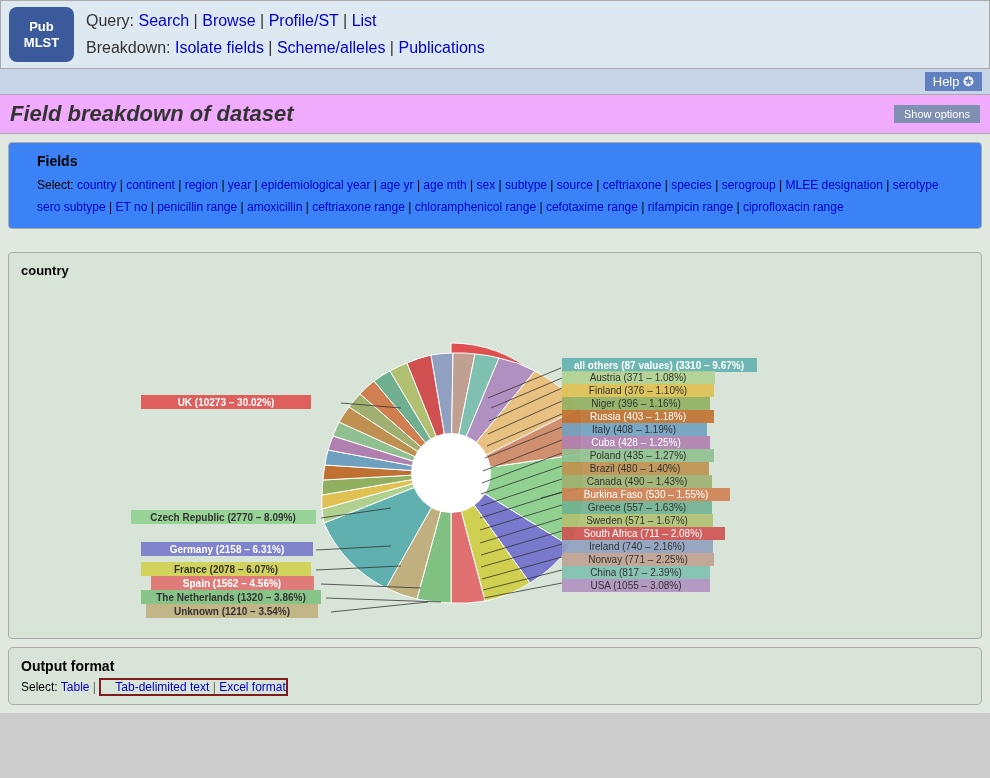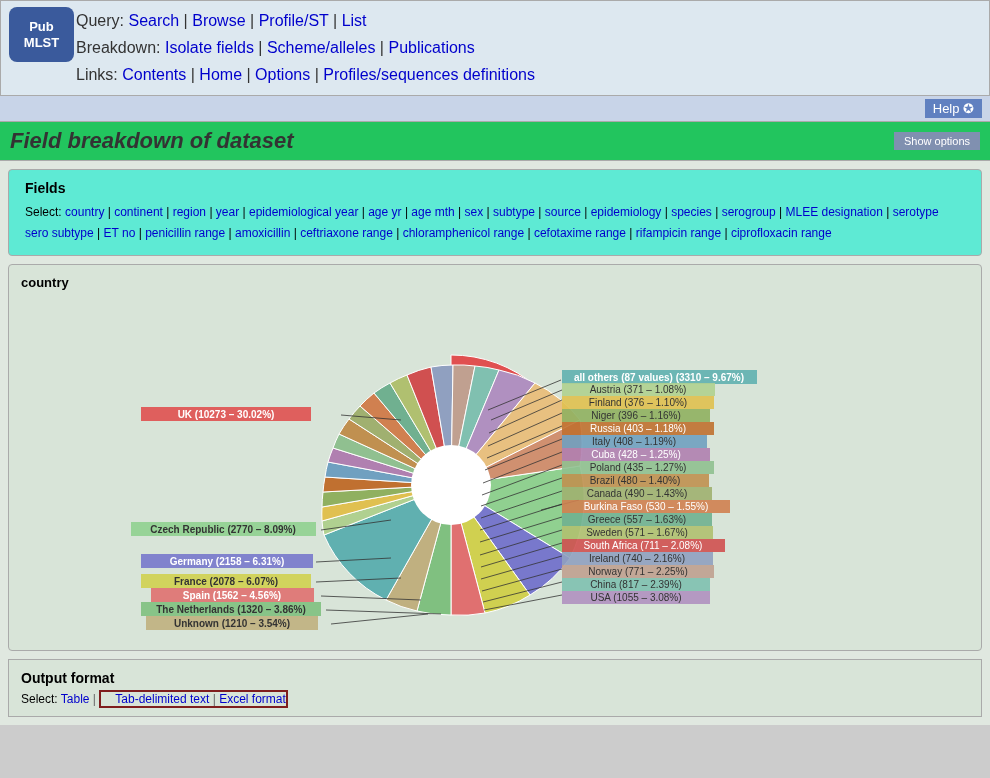--- a/index.html
+++ b/index.html
@@ -1,53 +1,53 @@
 <!DOCTYPE html>
 <html><head>
   <meta charset="utf-8">
   <style>
     * { box-sizing: border-box; margin: 0; padding: 0; }
     body { font-family: Arial, sans-serif; font-size: 12px; background: #ccc; }
 
     #main-wrapper { width: 990px; background: #fff; }
 
     
-    #header { background: #dde8f0; border: 1px solid #aaa; padding: 6px 8px; display: flex; align-items: flex-start; gap: 2px; }
+    #header { background: #dde8f0; border: 1px solid #aaa; padding: 6px 8px; display: flex; align-items: flex-start; gap: 12px; }
     #logo { width: 65px; height: 55px; background: #3a5a9c; border-radius: 8px; display: flex; align-items: center; justify-content: center; flex-shrink: 0; }
     #logo-text { color: white; font-weight: bold; font-size: 13px; text-align: center; line-height: 1.2; }
     #header-links { font-size: 16px; color: #333; line-height: 1.7; }
     #header-links a { color: #00c; text-decoration: none; }
 
     
     #help-bar { background: #c8d4e8; text-align: right; padding: 3px 8px; border-bottom: 1px solid #aaa; }
     #help-btn { background: #6080c0; color: white; font-size: 13px; padding: 2px 8px; border: none; cursor: pointer; }
 
     
-    #title-bar { background: #22c55e; border-bottom: 1px solid #aaa; padding: 6px 10px; display: flex; align-items: center; justify-content: space-between; }
+    #title-bar { background: #f0abfc; border-bottom: 1px solid #aaa; padding: 6px 10px; display: flex; align-items: center; justify-content: space-between; }
     #page-title { font-size: 22px; font-style: italic; font-weight: bold; color: #333; }
     #show-options-btn { background: #8090b0; color: white; font-size: 11px; padding: 3px 10px; border: none; cursor: pointer; }
 
     
     #content { padding: 8px; background: #e0e8e0; }
 
     
-    #fields-section { background: #5eead4; border: 1px solid #aaa; border-radius: 4px; padding: 10px 16px; margin-bottom: 8px; }
+    #fields-section { background: #3b82f6; border: 1px solid #aaa; border-radius: 4px; padding: 10px 28px; margin-bottom: 23px; }
     #fields-title { font-weight: bold; font-size: 14px; margin-bottom: 6px; }
     #fields-links { font-size: 12px; line-height: 1.8; }
     #fields-links a { color: #00c; text-decoration: none; }
 
     
     #chart-section { background: #d8e4d8; border: 1px solid #aaa; border-radius: 4px; padding: 10px 12px; margin-bottom: 8px; }
     #chart-title { font-weight: bold; font-size: 13px; margin-bottom: 10px; }
 
     
     #pie-area { position: relative; width: 100%; height: 340px; }
 
     
-    #output-section { background: #d8e4d8; border: 1px solid #aaa; border-radius: 0; padding: 10px 12px; }
+    #output-section { background: #d8e4d8; border: 1px solid #aaa; border-radius: 5px; padding: 10px 12px; }
     #output-title { font-weight: bold; font-size: 14px; margin-bottom: 6px; }
     #output-links { font-size: 12px; }
     #output-links a { color: #00c; text-decoration: none; }
 
     .sep { color: #666; }
   </style>
 </head>
 <body>
 
 <div id="main-wrapper">
@@ -62,27 +62,20 @@
         <a href="#">Search</a> |
         <a href="#">Browse</a> |
         <a href="#">Profile/ST</a> |
         <a href="#">List</a>
       </div>
       <div>
         <span>Breakdown: </span>
         <a href="#">Isolate fields</a> |
         <a href="#">Scheme/alleles</a> |
         <a href="#">Publications</a>
-      </div>
-      <div>
-        <span>Links: </span>
-        <a href="#">Contents</a> |
-        <a href="#">Home</a> |
-        <a href="#">Options</a> |
-        <a href="#">Profiles/sequences definitions</a>
       </div>
     </div>
   </div>
 
   <div id="help-bar">
     <button id="help-btn">Help ✪</button>
   </div>
 
   <div id="title-bar">
     <h1 id="page-title">Field breakdown of dataset</h1>
@@ -98,21 +91,21 @@
         <a href="#">country</a> |
         <a href="#">continent</a> |
         <a href="#">region</a> |
         <a href="#">year</a> |
         <a href="#">epidemiological year</a> |
         <a href="#">age yr</a> |
         <a href="#">age mth</a> |
         <a href="#">sex</a> |
         <a href="#">subtype</a> |
         <a href="#">source</a> |
-        <a href="#">epidemiology</a> |
+        <a href="#">ceftriaxone</a> |
         <a href="#">species</a> |
         <a href="#">serogroup</a> |
         <a href="#">MLEE designation</a> |
         <a href="#">serotype</a>
         <br>
         <a href="#">sero subtype</a> |
         <a href="#">ET no</a> |
         <a href="#">penicillin range</a> |
         <a href="#">amoxicillin</a> |
         <a href="#">ceftriaxone range</a> |

